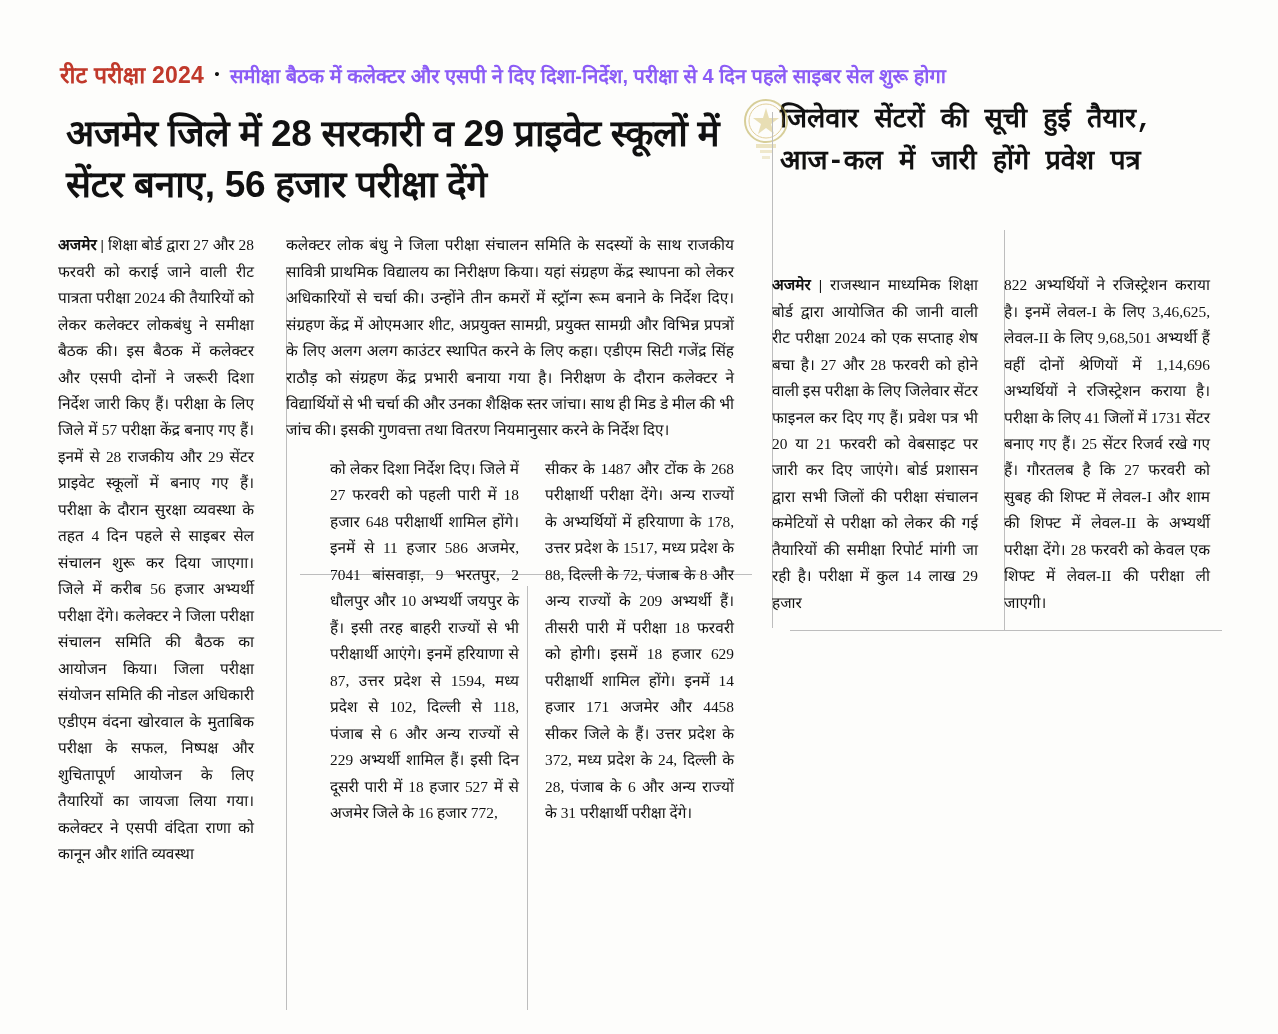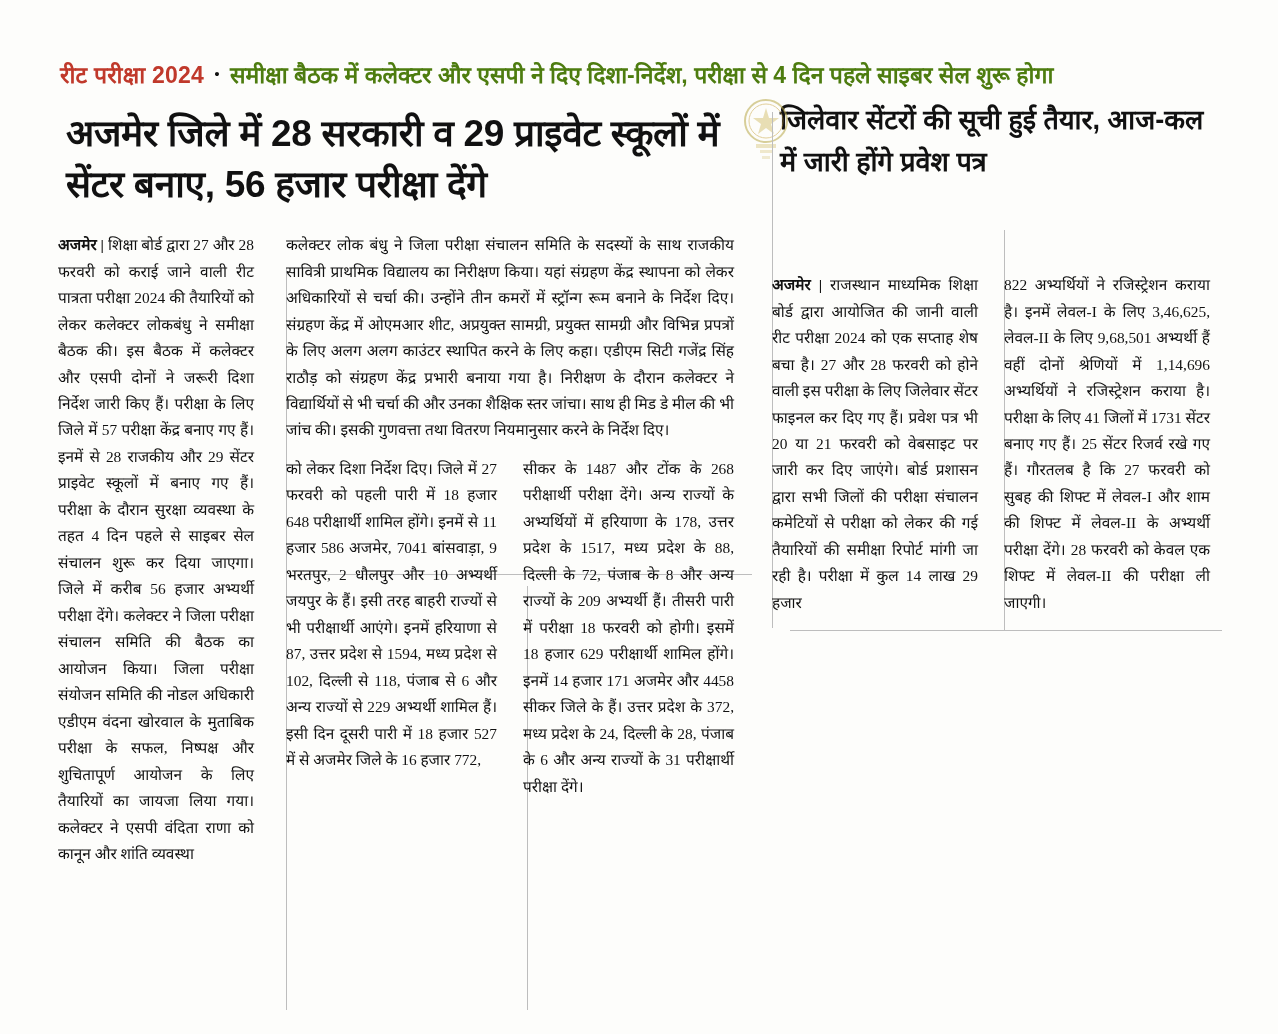--- a/index.html
+++ b/index.html
@@ -39,23 +39,23 @@
     letter-spacing: 0.2px;
     font-family: "Liberation Sans", sans-serif;
   }
   .kicker-bullet {
     color: #111;
     font-size: 17px;
     position: relative;
     top: -3px;
   }
   .kicker-text {
-    color: #4d7c0f;
-    font-weight: bold;
-    font-size: 23px;
+    color: #8b5cf6;
+    font-weight: bold;
+    font-size: 20px;
     font-family: "Liberation Sans", sans-serif;
   }
 
   
   .headline-row {
     display: flex;
     padding: 10px 58px 0 58px;
     position: relative;
   }
   .headline-left {
@@ -74,21 +74,21 @@
   .headline-right {
     width: 460px;
     padding-left: 22px;
     box-sizing: border-box;
   }
   .headline-right h2 {
     margin: 0;
     font-size: 27px;
     line-height: 1.55;
     font-weight: bold;
-    font-family: Liberation Sans, sans-serif;
+    font-family: Liberation Mono, monospace;
   }
 
   
   .emblem {
     position: absolute;
     left: 738px;
     top: 96px;
     width: 56px;
     height: 78px;
     opacity: 0.55;
@@ -135,20 +135,21 @@
   .sub-head {
     font-size: 22px;
     font-weight: bold;
     font-family: "Liberation Sans", sans-serif;
     margin: 0 0 10px 0;
     line-height: 1.35;
   }
   .mid-split {
     display: flex;
     margin-top: 12px;
+    margin-left: 44px;
   }
   .mid-split .sub {
     width: 50%;
     box-sizing: border-box;
   }
   .mid-split .sub:first-child { padding-right: 13px; }
   .mid-split .sub:last-child { padding-left: 13px; }
 
   .right-split {
     display: flex;

